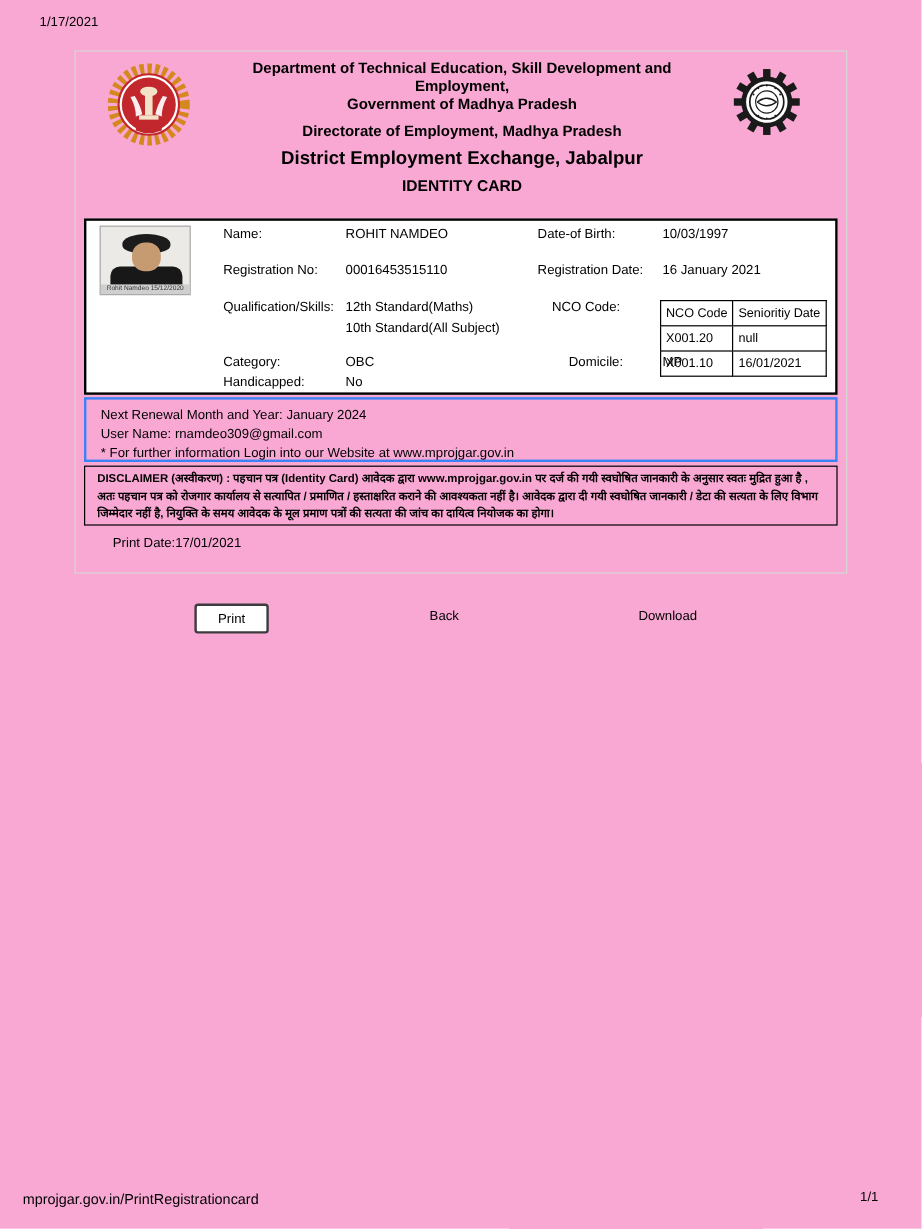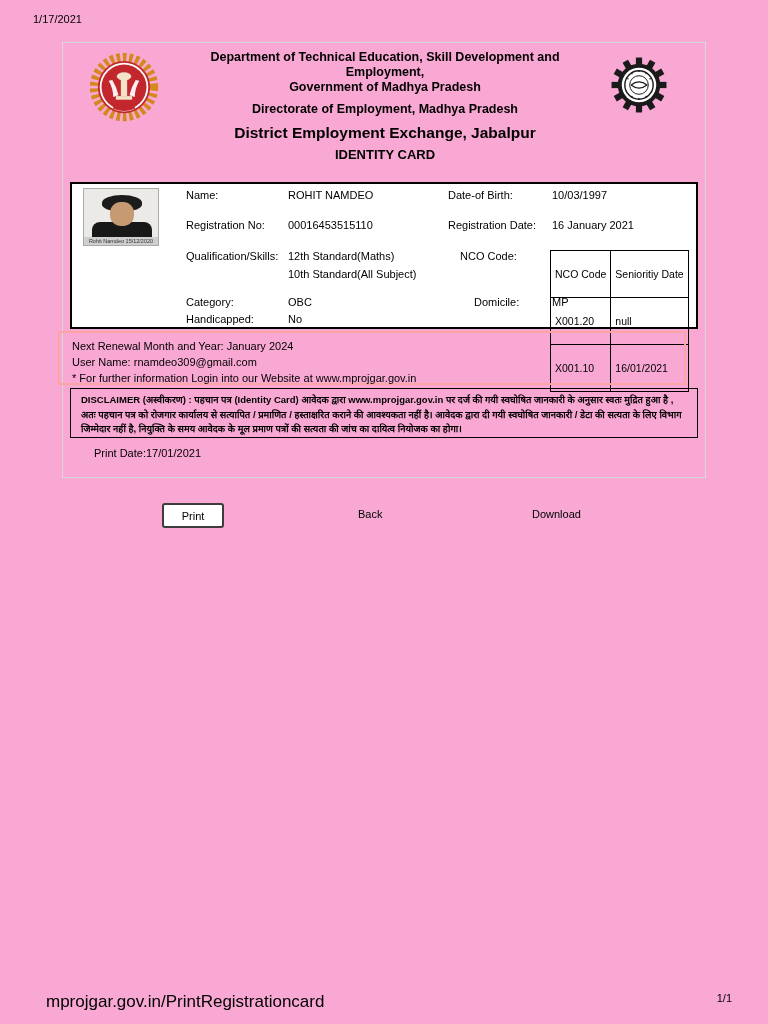--- a/index.html
+++ b/index.html
@@ -4,21 +4,21 @@
 <style>
   * { margin:0; padding:0; box-sizing:border-box; }
   html,body { width:768px; height:1024px; background:#fff;
     font-family:"Liberation Sans", sans-serif; color:#000; }
   .page { position:relative; width:768px; height:1024px; background:#f9a8d4; overflow:hidden; }
   .abs { position:absolute; }
 
   
   .ph-date { left:33px; top:13px; font-size:11px; }
   .ph-title { left:0; right:0; top:13px; text-align:center; font-size:11px; padding-left:130px; }
-  .pf-url { left:46px; top:992px; font-size:17px; }
+  .pf-url { left:19px; top:992px; font-size:12px; }
   .pf-page { right:36px; top:992px; font-size:11px; }
 
   
   .card-container { left:62px; top:42px; width:644px; height:436px; border:1px solid #d6d6d6; }
 
   
   .logo-mp { left:88px; top:50px; width:72px; height:76px; }
   .logo-gear { left:608px; top:50px; width:62px; height:70px; }
   .titles { left:170px; top:50px; width:430px; text-align:center; }
   .titles .l1 { font-size:12.5px; font-weight:bold; line-height:15px; }
@@ -31,26 +31,26 @@
   .details-box { left:70px; top:182px; width:628px; height:147px; border:2px solid #000; background:#fff; }
   .photo { left:83px; top:188px; width:76px; height:58px; border:1px solid #aaa; background:#eceae6; overflow:hidden; }
   .photo .cap { position:absolute; left:18px; top:6px; width:40px; height:16px; background:#1c1c1c; border-radius:50% 50% 40% 40%; }
   .photo .face { position:absolute; left:26px; top:13px; width:24px; height:24px; background:#c79b72; border-radius:45%; }
   .photo .shirt { position:absolute; left:8px; top:33px; width:60px; height:20px; background:#181818; border-radius:8px 8px 0 0; }
   .photo .strip { position:absolute; left:0; bottom:0; width:100%; height:8px; background:#cfcfcf;
     font-size:5.5px; line-height:8px; color:#333; text-align:center; white-space:nowrap; overflow:hidden; }
   .fld { position:absolute; font-size:11px; white-space:nowrap; }
 
   .nco-table { position:absolute; left:550px; top:250px; border-collapse:collapse; font-size:10.5px; }
-  .nco-table th, .nco-table td { border:1px solid #000; padding:17px 4px; font-weight:normal; text-align:left; white-space:nowrap;margin-left:23px; }
+  .nco-table th, .nco-table td { border:1px solid #000; padding:4px 4px; font-weight:normal; text-align:left; white-space:nowrap;margin-left:23px; }
   .nco-table th { height:13px; }
   .nco-table td { height:15px; }
 
   
-  .renewal-box { left:58px; top:331px; width:628px; height:54px; border:2px solid #fca5a5; padding:5px 12px; }
+  .renewal-box { left:70px; top:331px; width:628px; height:54px; border:2px solid #3b82f6; padding:5px 12px; }
   .renewal-box div { font-size:11px; line-height:16px; }
 
   
   .disclaimer-box { left:70px; top:388px; width:628px; height:50px; border:1px solid #000; padding:4px 10px;
     font-size:9.5px; line-height:14.5px; font-weight:bold; }
 
   .print-date { left:82px; top:447px; font-size:11px;padding-left:12px; }
 
   
   .btn-print { left:162px; top:503px; width:62px; height:25px; background:#fff; border:2px solid #3c3c3c;

